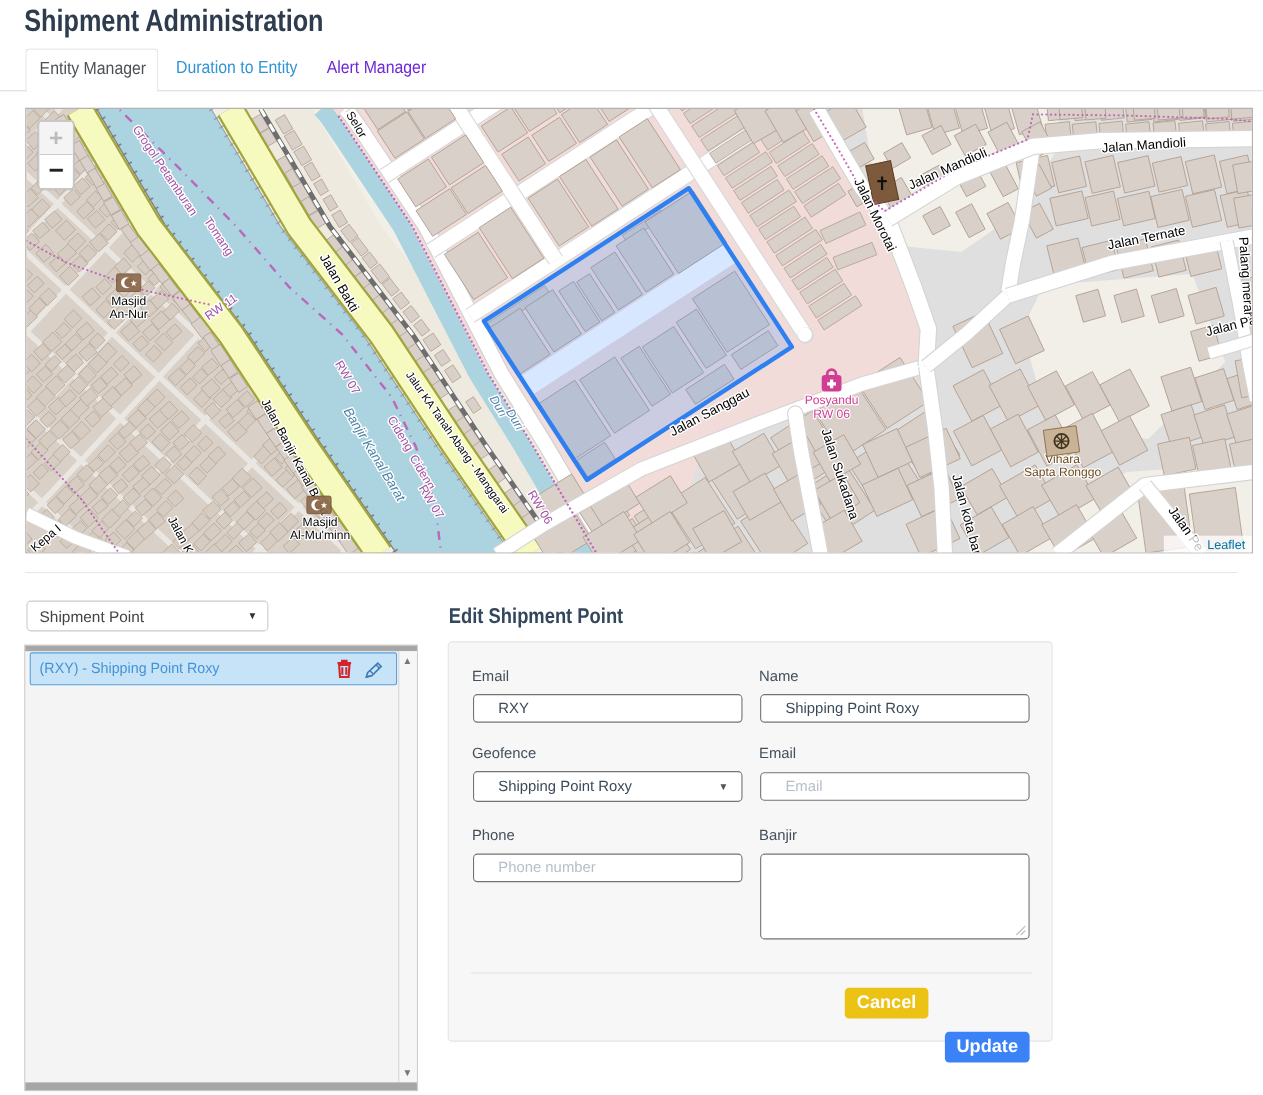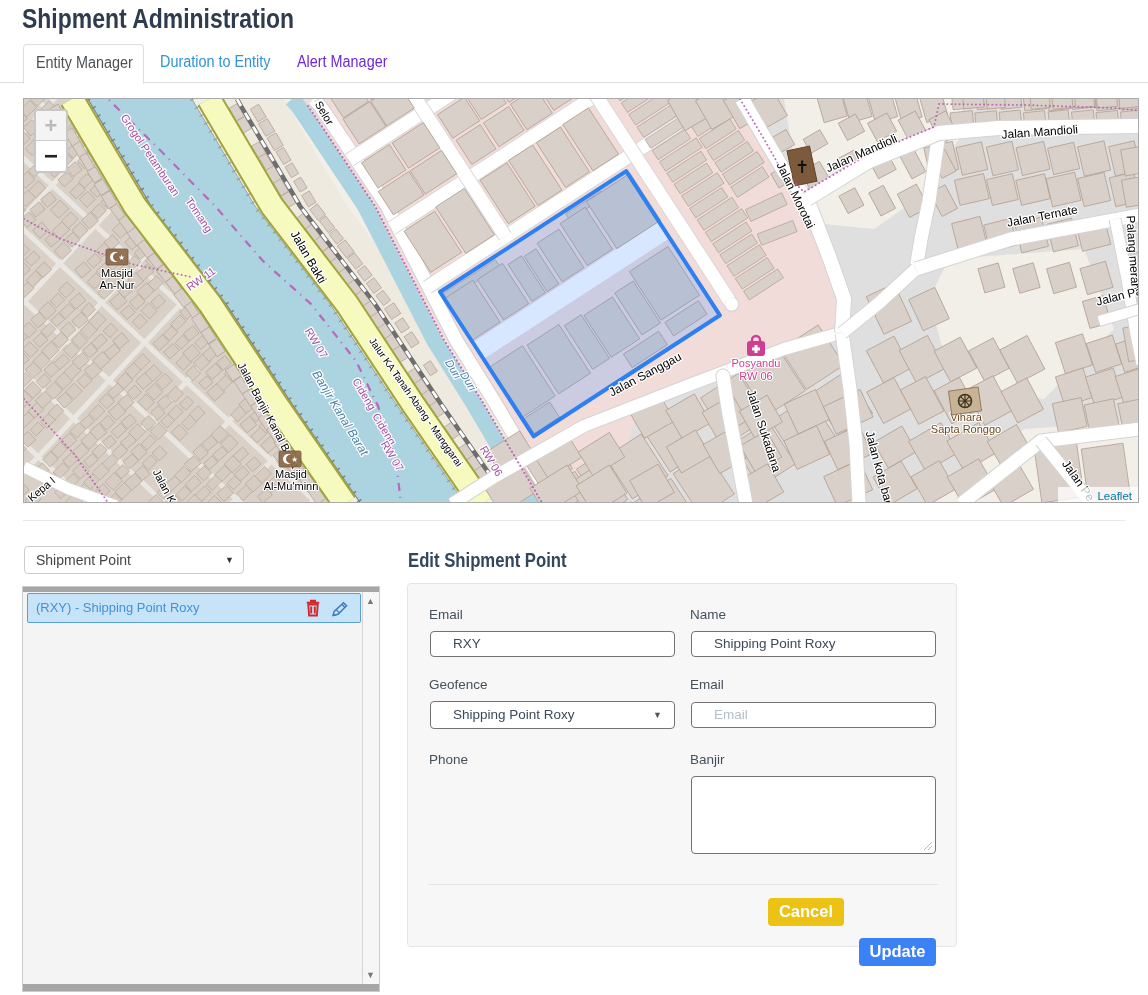--- a/index.html
+++ b/index.html
@@ -839,20 +839,21 @@
   <div class="panel">
     <label style="left:21px; top:23px;">Email</label>
     <div class="inp" style="left:22px; top:47px; width:245px;">RXY</div>
     <label style="left:282px; top:23px;">Name</label>
     <div class="inp" style="left:283px; top:47px; width:245px;">Shipping Point Roxy</div>
     <label style="left:21px; top:93px;text-align:center;">Geofence</label>
     <div class="inp" style="left:22px; top:117px; width:245px; height:28px; line-height:26px;">Shipping Point Roxy<span class="selarrow" style="right:12px;">▼</span></div>
     <label style="left:282px; top:93px;">Email</label>
     <div class="inp ph" style="left:283px; top:118px; width:245px;">Email</div>
     <label style="left:21px; top:168px;">Phone</label>
+    <div class="inp ph" style="left:22px; top:192px; width:245px;">Phone number</div>
     <label style="left:282px; top:168px;">Banjir</label>
     <div class="inp" style="left:283px; top:192px; width:245px; height:78px;">
       <svg width="10" height="10" style="position:absolute; right:2px; bottom:2px;">
           <path d="M9 1 L1 9 M9 5 L5 9" stroke="#bbb" stroke-width="1"></path>
         </svg>
     </div>
     <div class="hr2"></div>
     <div class="btn cancel">Cancel</div>
     <div class="btn update">Update</div>
   </div>

